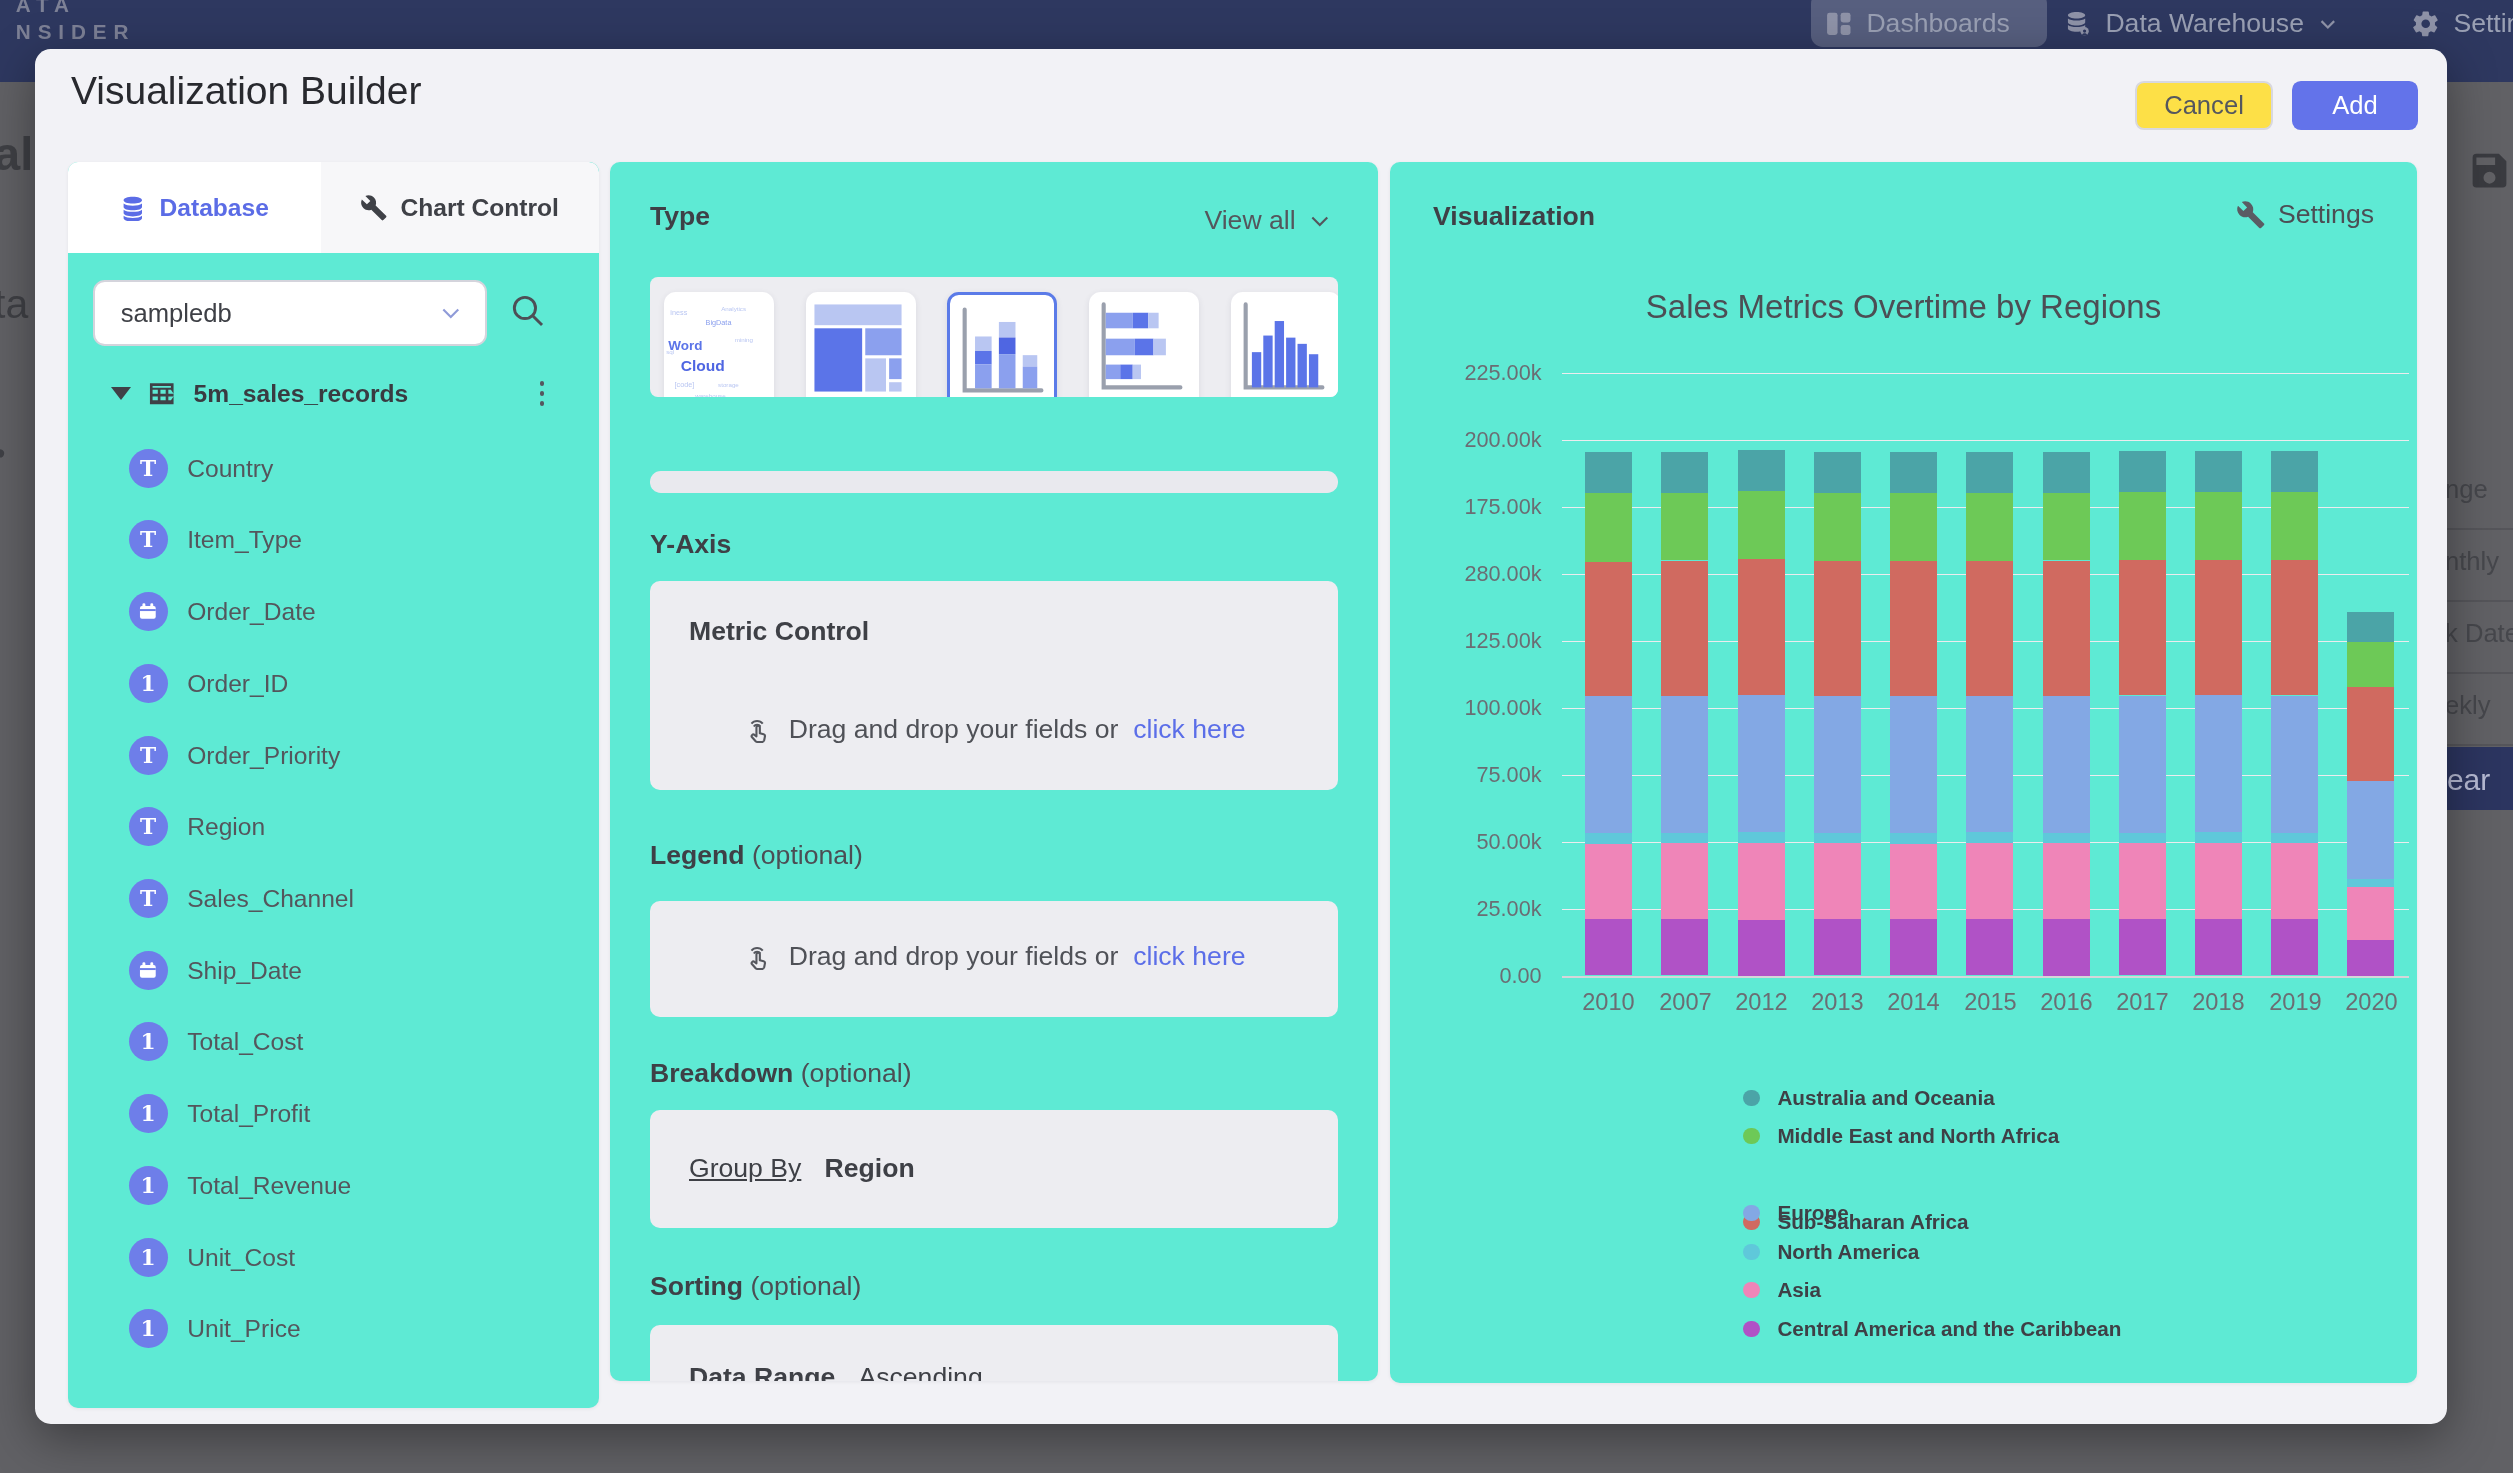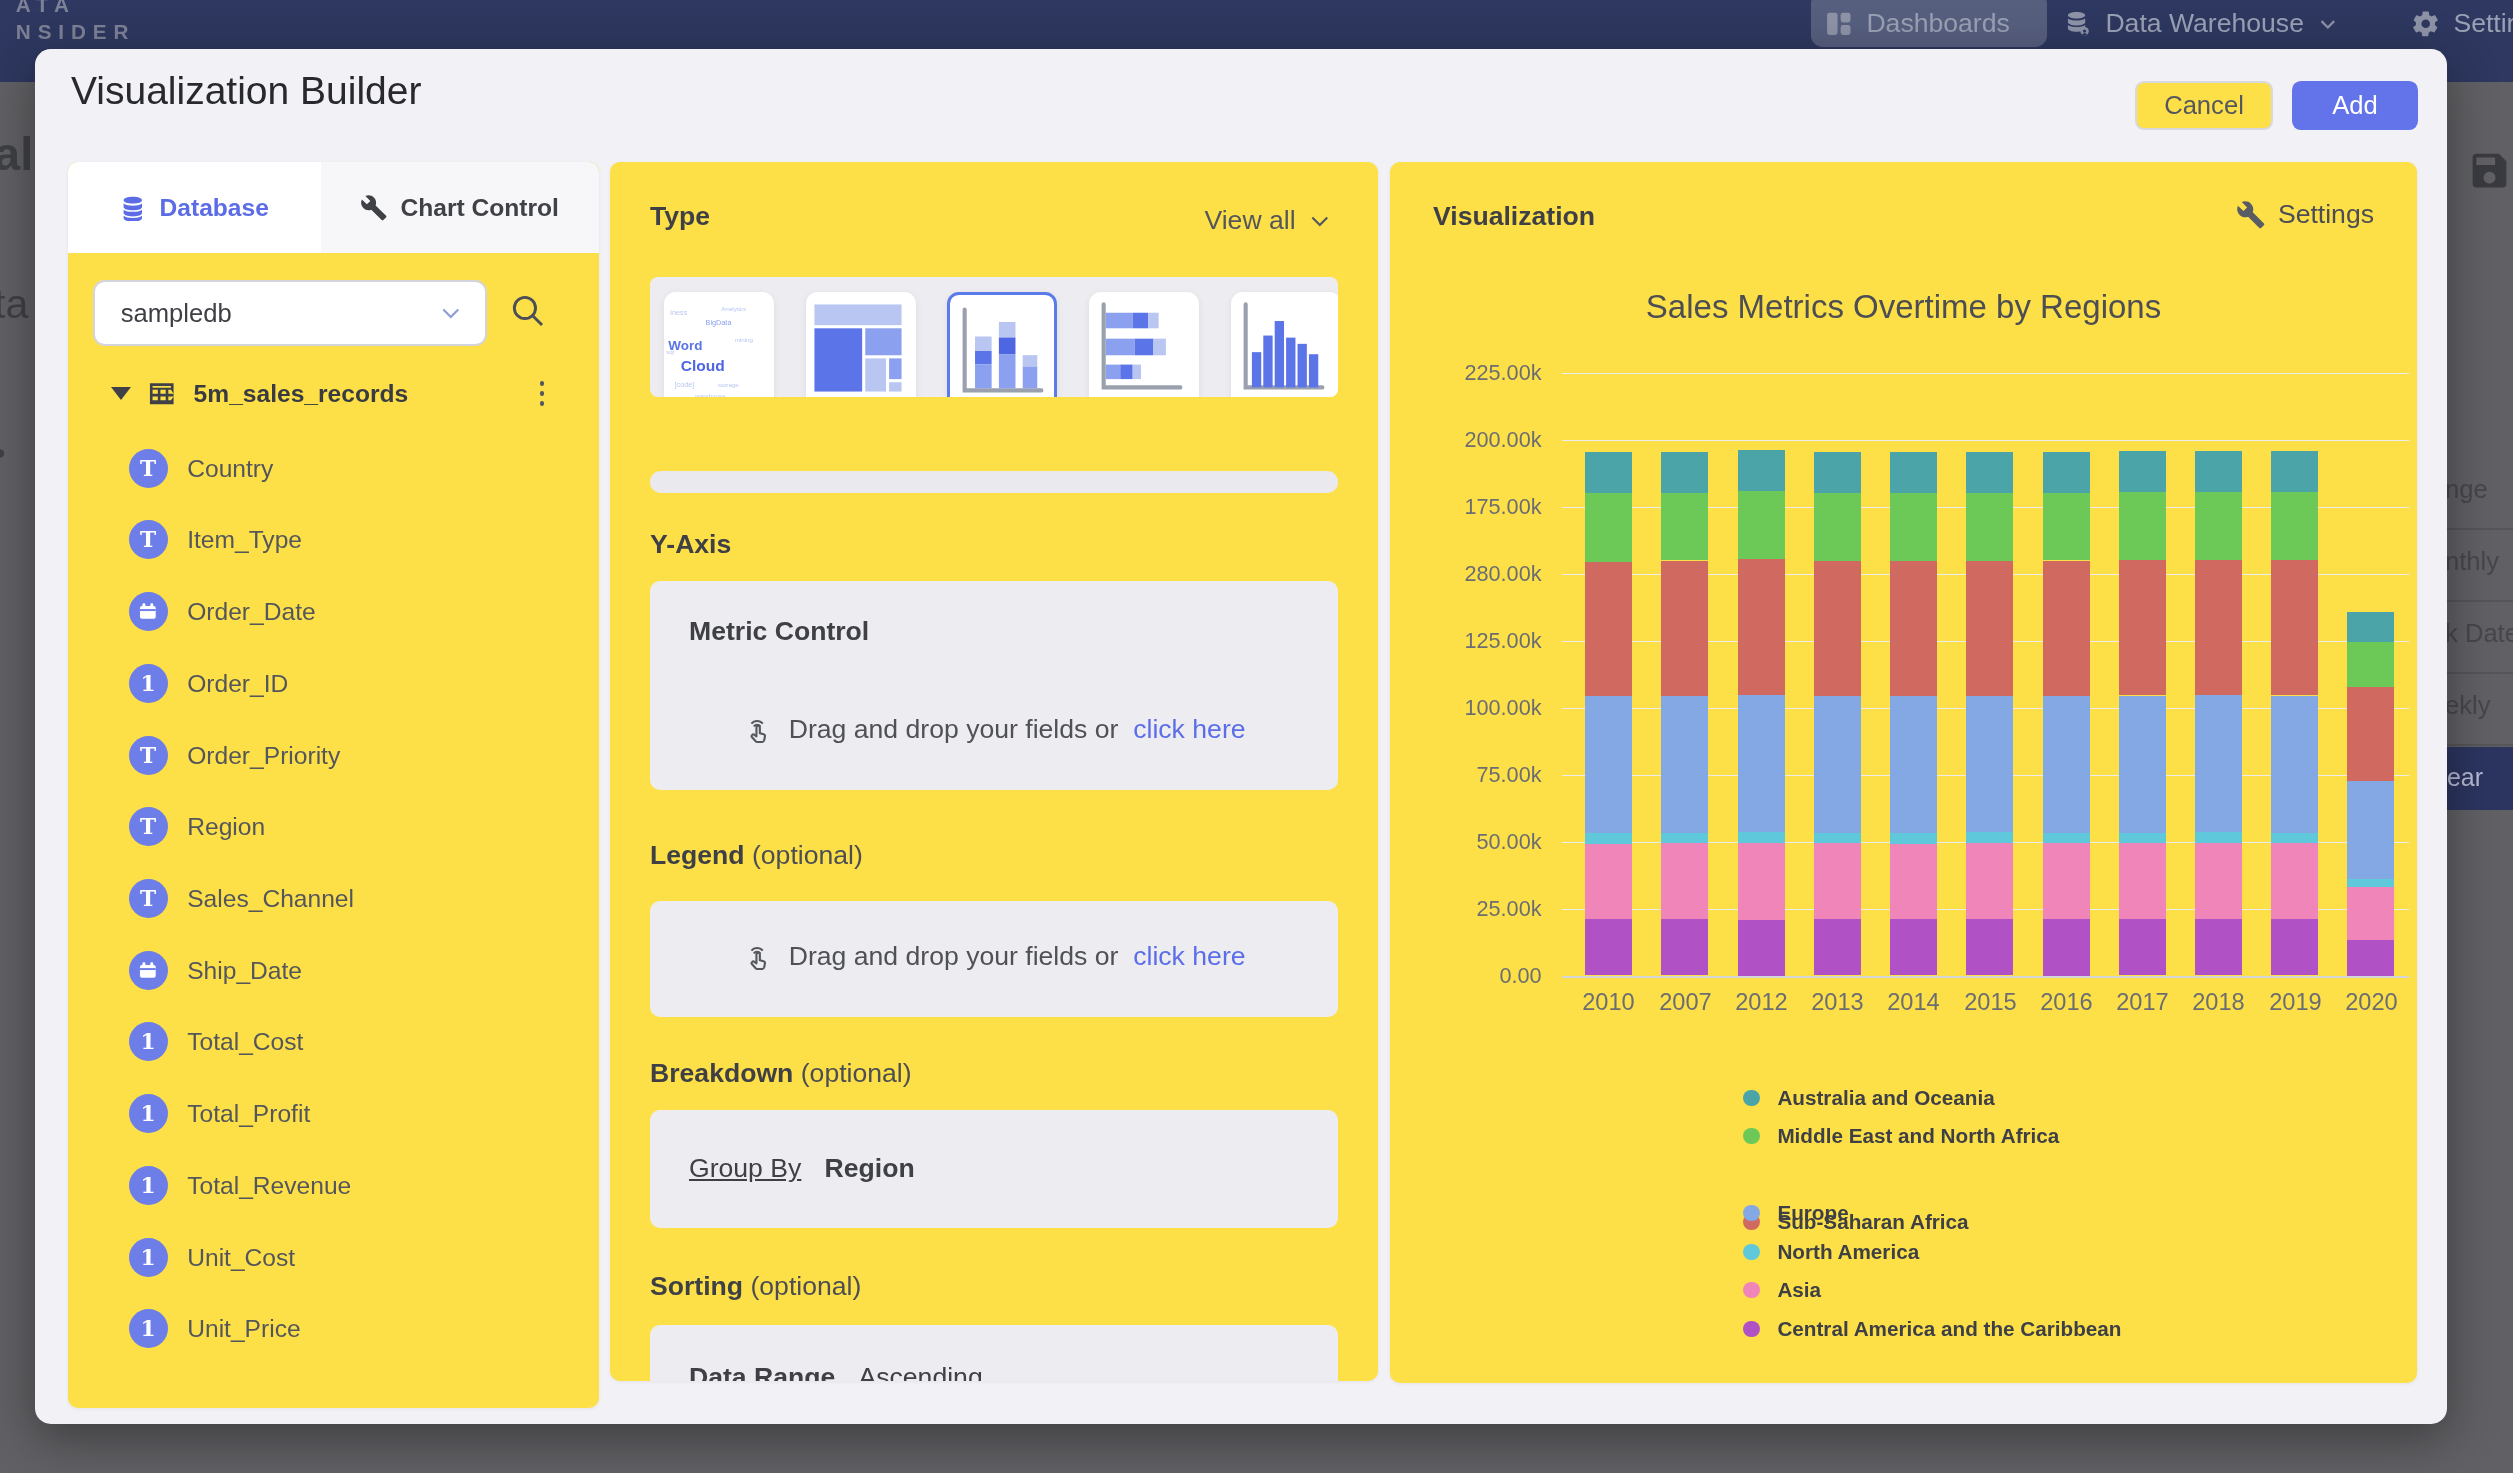--- a/index.html
+++ b/index.html
@@ -10,31 +10,31 @@
   .logo{position:absolute;left:15.8px;top:-7.9px;color:#7d8196;font-weight:bold;font-size:20.7px;
         letter-spacing:6.9px;line-height:26.6px;}
   .navitem{position:absolute;top:0;height:47px;display:flex;align-items:center;gap:12.8px;
            color:#9aa0b4;font-size:26.6px;}
   .navtab{position:absolute;top:-7.9px;height:55px;border-radius:11.8px;background:rgba(255,255,255,.20);}
   
   .frag{position:absolute;color:#3f4045;}
   .rmenu-item{position:absolute;left:2445px;color:#46474c;font-size:25.6px;white-space:nowrap;}
   .rmenu-sep{position:absolute;left:2441px;width:73px;height:2px;background:#55555a;}
   .rmenu-sel{position:absolute;left:2441px;width:73px;height:63px;background:#2c3560;}
-  .rmenu-sel span{position:absolute;left:5.9px;top:15.8px;color:#b7bbd4;font-size:25px;}
+  .rmenu-sel span{position:absolute;left:5.9px;top:15.8px;color:#b7bbd4;font-size:30px;}
   .saveicon{position:absolute;left:2467px;top:148px;color:#3a3b40;}
   
   .modal{position:absolute;left:35px;top:49px;width:2412px;height:1375px;background:#f2f2f6;
          border-radius:15.8px;box-shadow:0 13.8px 49px rgba(0,0,0,.38);}
   .modal-title{position:absolute;left:36px;top:19.7px;font-size:39px;font-weight:500;color:#28292e;}
   .btn{position:absolute;top:31.5px;height:49px;border-radius:8.9px;font-size:25.6px;display:flex;
        align-items:center;justify-content:center;cursor:pointer;box-sizing:border-box;}
   .btn-cancel{left:2100px;width:138px;background:#fde047;border:2px solid #d8d8df;color:#55575e;}
   .btn-add{left:2257px;width:126px;background:#6373ea;color:#fff;}
-  .panel{position:absolute;top:113px;background:#fde047;border-radius:9.9px;overflow:hidden;
+  .panel{position:absolute;top:113px;background:#5eead4;border-radius:9.9px;overflow:hidden;
          box-shadow:0 1px 3.9px rgba(40,40,60,.07);}
   .p-left{left:32.5px;width:531px;height:1246px;}
   .p-mid{left:575px;width:768px;height:1219px;}
   .p-right{left:1355px;width:1027px;height:1221px;}
   
   .tab{position:absolute;top:0;height:91px;display:flex;align-items:center;justify-content:center;
        gap:12.8px;font-size:24.6px;font-weight:bold;box-sizing:border-box;}
   .tab-db{left:0;width:253px;color:#5b6ce6;background:#fff;}
   .tab-cc{left:253px;width:278px;color:#3f4147;background:#f7f7f9;border-radius:0 9.9px 0 0;}
   .searchbox{position:absolute;left:25.6px;top:118px;width:394px;height:66px;border:2px solid #d4d4dc;

